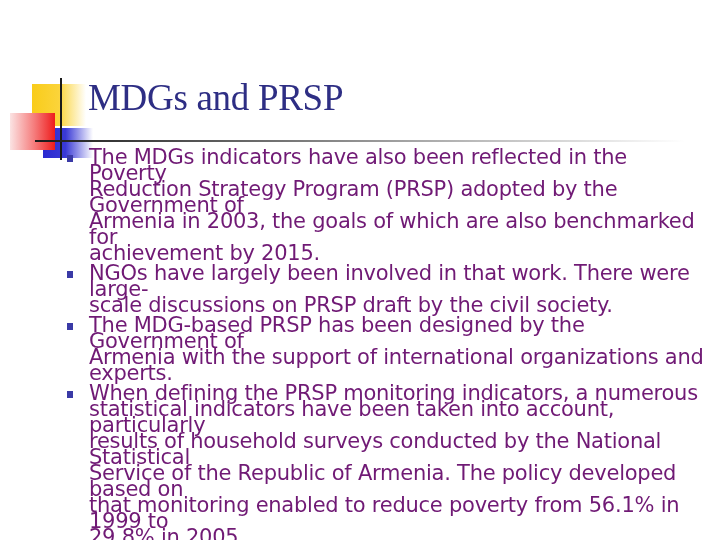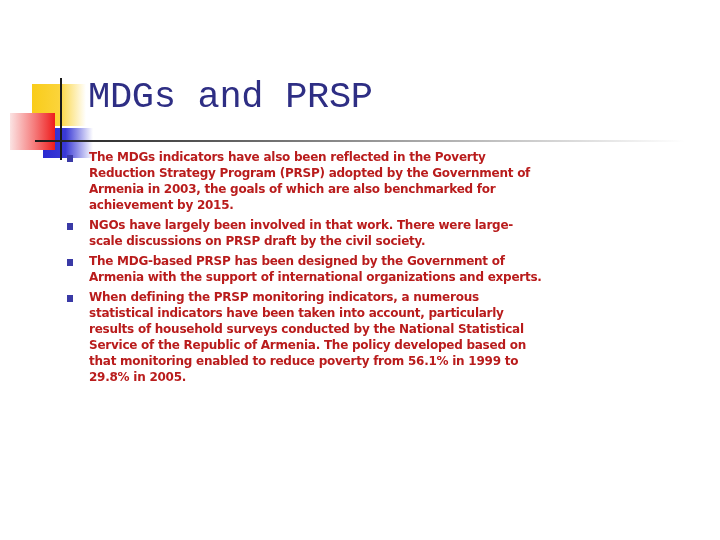--- a/index.html
+++ b/index.html
@@ -23,33 +23,32 @@
     }
     .line-v {
       left: 60px; top: 78px; width: 2px; height: 82px; background: #1a1a1a;
     }
     .line-h {
       left: 35px; top: 140px; width: 650px; height: 2px;
       background: linear-gradient(to right, #1a1a1a 0%, #555555 25%, #aaaaaa 60%, rgba(255,255,255,0) 100%);
     }
     .title {
       position: absolute; left: 88px; top: 76px;
-      font-family: Liberation Mono, monospace;
+      font-family: Liberation Serif, serif;
       font-size: 37px; color: #2e2e84; letter-spacing: -0.3px;
       font-stretch: condensed; white-space: nowrap;
     }
     .bullets {
       position: absolute; left: 66px; top: 149px; width: 640px;
       list-style: none; margin: 0; padding: 0;
     }
     .bullet {
       position: relative; padding-left: 23px; margin-bottom: 4px;
-      font-size: 12px; line-height: 16px; color: #b91c1c;
+      font-size: 21px; line-height: 16px; color: #701a75;
       letter-spacing: -0.25px;
-      font-weight: bold;
     }
     .bullet-mark {
       position: absolute; left: 1px; top: 6px; width: 6px; height: 7px;
       background: #3a3aa6;
     }
     .bullet-text { display: block; white-space: pre-line; }
   </style>
 </head>
 <body>
 

